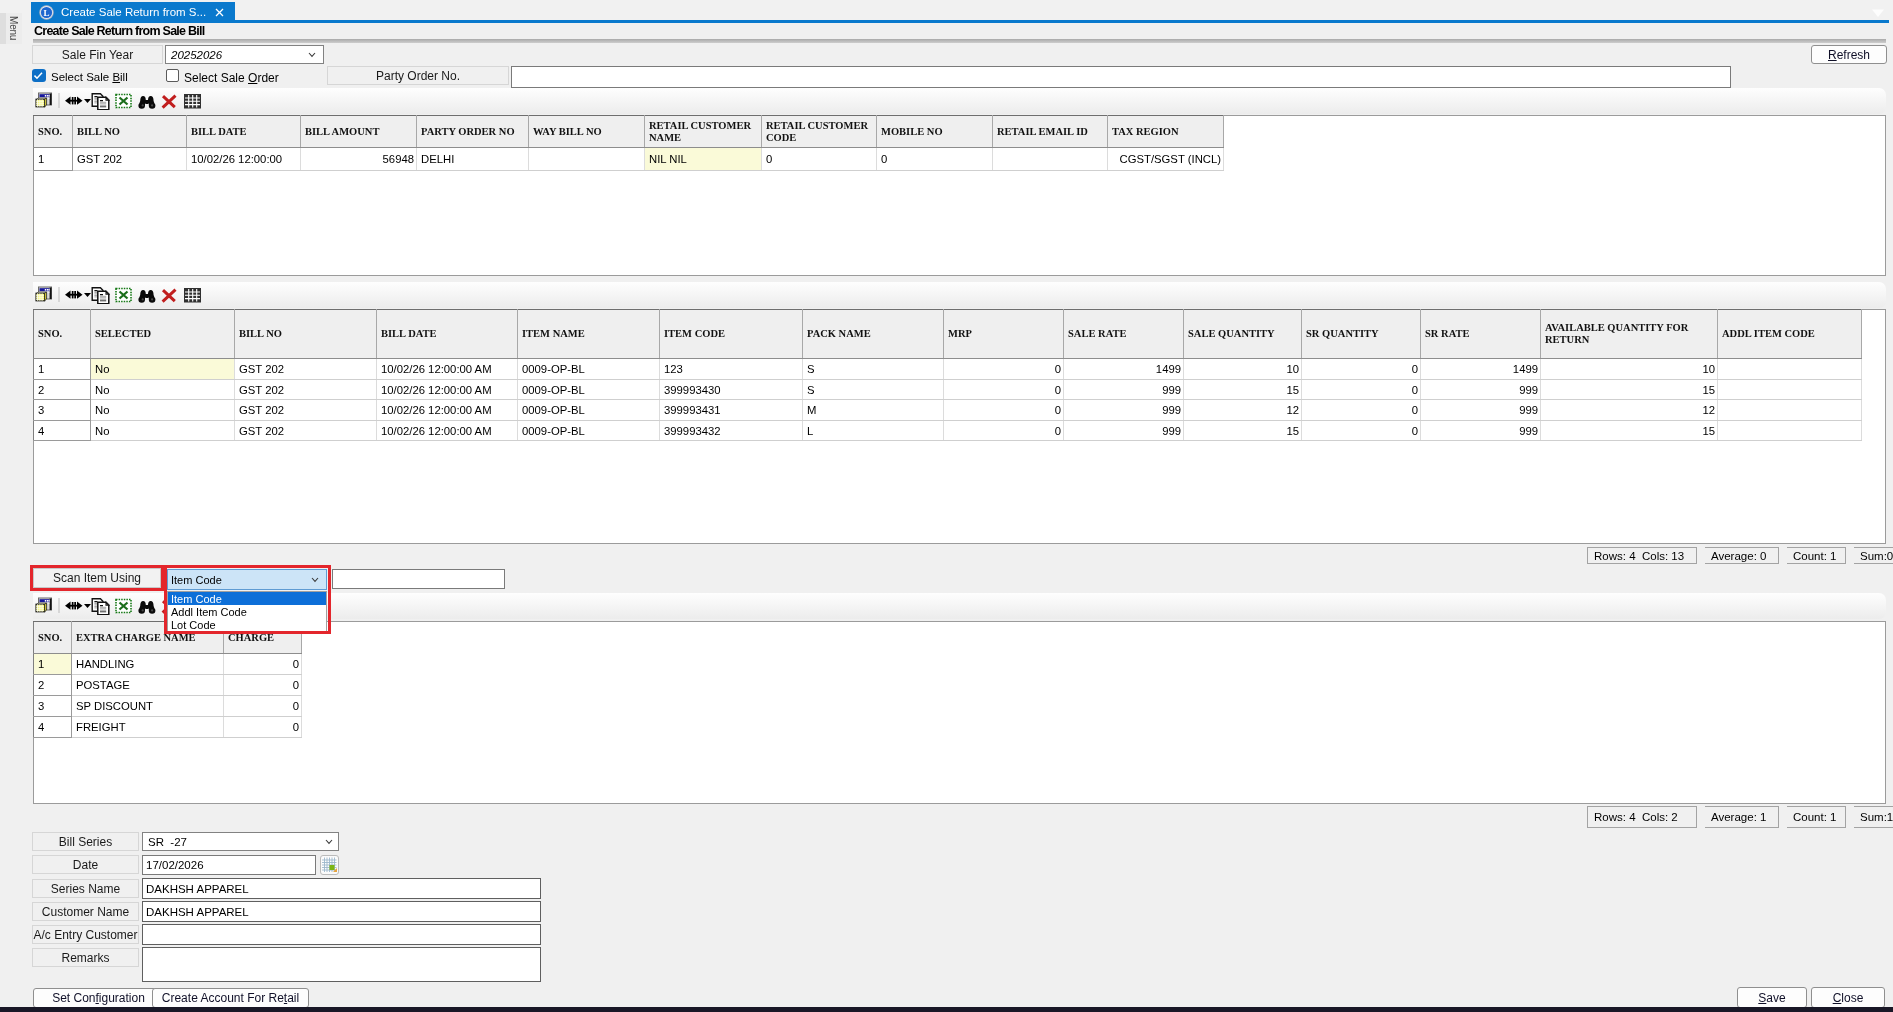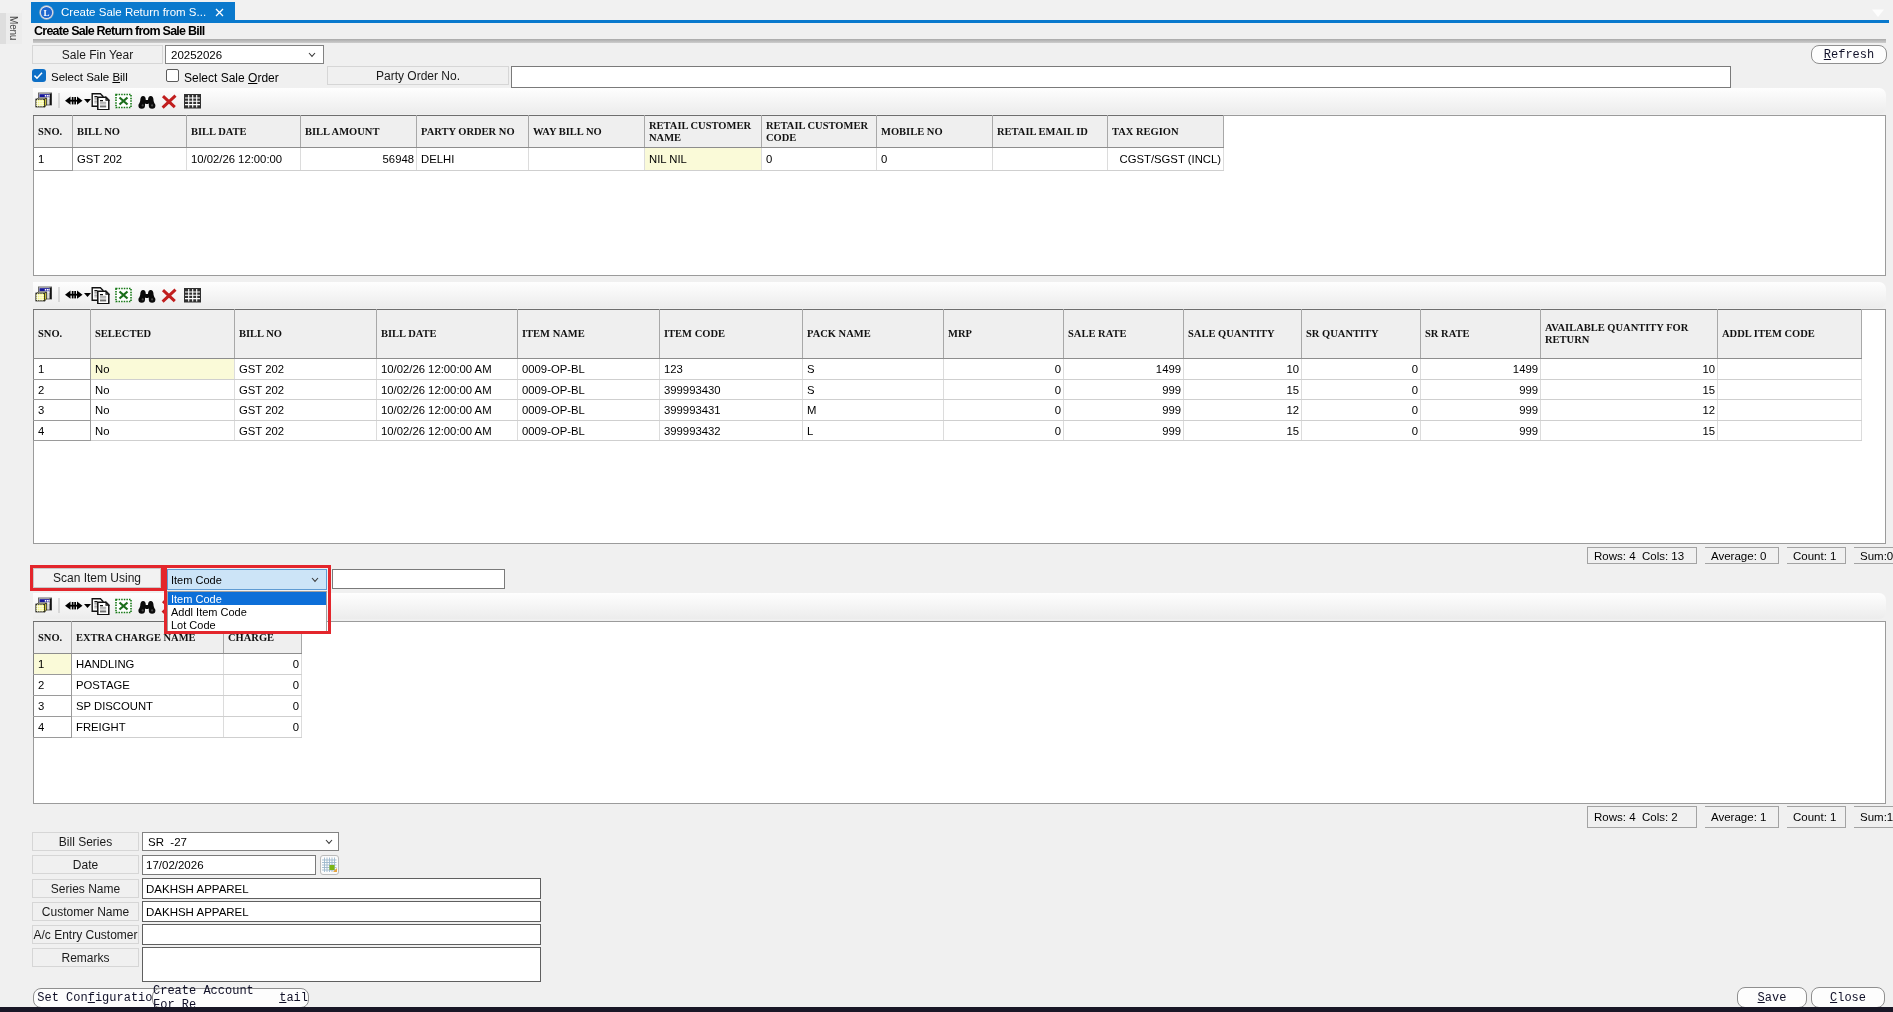--- a/index.html
+++ b/index.html
@@ -3,21 +3,21 @@
 <meta charset="utf-8">
 <style>
 * { margin:0; padding:0; box-sizing:border-box; }
 html,body { width:1893px; height:1012px; overflow:hidden; }
 body { font-family:"Liberation Sans", sans-serif; background:#f0f0f0; position:relative; color:#000; }
 .abs { position:absolute; }
 .lblbox { position:absolute; background:#f0f0f0; border:1px solid #d6d6d6; display:flex; align-items:center; justify-content:center; font-size:12px; color:#1a1a1a; }
 .combo { position:absolute; background:#fff; border:1px solid #828282; display:flex; align-items:center; font-size:11.5px; padding-left:5px; }
 .inputbox { position:absolute; background:#fff; border:1px solid #7a7a7a; font-size:11.5px; display:flex; align-items:center; padding-left:3px; }
 .chev { position:absolute; width:8px; height:8px; }
-.btn { position:absolute; background:#fdfdfd; border:1px solid #8f8f8f; border-radius:8px; display:flex; align-items:center; justify-content:center; font-size:12px; color:#101028;font-family:Liberation Mono, monospace; }
+.btn { position:absolute; background:#fdfdfd; border:1px solid #8f8f8f; border-radius:3px; display:flex; align-items:center; justify-content:center; font-size:12px; color:#101028; }
 .container { position:absolute; background:#fff; border:1px solid #9b9b9b; }
 table.grid { border-collapse:collapse; table-layout:fixed; position:absolute; background:#fff; }
 table.grid th { background:#efefef; font-family:Liberation Serif, serif; font-weight:bold; font-size:10.5px; text-align:left; vertical-align:middle; padding:0 4px; border-right:1px solid #a8a8a8; border-bottom:1px solid #8d8d8d; color:#111; line-height:12px; }
 table.grid td { font-size:11.3px; padding:0 2px 0 4px; border-right:1px solid #dcdcdc; border-bottom:1px solid #cfcfcf; vertical-align:middle; background:#fff; overflow:hidden; white-space:nowrap; }
 table.grid { border-top:1px solid #6e6e6e; border-left:1px solid #7f7f7f; }
 table.grid td.num { text-align:right; }
 
 table.grid td.yell { background:#fafad8 !important; }
 table.grid td.sno { border-right:1px solid #9a9a9a; border-bottom:1px solid #9a9a9a; }
 .toolbar { position:absolute; left:33px; width:1853px; height:26px; background:linear-gradient(#fefefe,#ececec); border-radius:0 7px 7px 0; }
@@ -50,21 +50,21 @@
     </svg>
 </div>
 <svg class="abs" style="left:1871px;top:9px;" width="14" height="9" viewBox="0 0 14 9">
     <path d="M1 0.5 H13 L7 8 Z" fill="#fdfdfd"></path>
   </svg>
 
 <div class="abs" style="left:34px;top:24px;width:600px;height:15px;font-size:12.5px;font-weight:bold;letter-spacing:-0.75px;">Create Sale Return from Sale Bill</div>
 <div class="abs" style="left:33px;top:39px;width:1853px;height:4px;background:linear-gradient(#a9a9a9,#cdcdcd);"></div>
 
 <div class="lblbox" style="left:32px;top:45px;width:131px;height:19px;">Sale Fin Year</div>
-<div class="combo" style="left:165px;top:45px;width:159px;height:19px;">20252026</div>
+<div class="combo" style="left:165px;top:45px;width:159px;height:19px;font-style:italic;">20252026</div>
 <svg class="chev" style="left:308px;top:51px;" viewBox="0 0 8 8">
     <path d="M1 2 L4 5.4 L7 2" fill="none" stroke="#3c3c3c" stroke-width="1.1"></path>
   </svg>
 <div class="btn" style="left:1811px;top:45px;width:76px;height:19px;">
     <span><u>R</u>efresh</span>
   </div>
 
 <div class="abs" style="left:32px;top:69px;width:13.5px;height:13px;background:#0d6fc6;border-radius:3px;"></div>
 <svg class="abs" style="left:34px;top:72px;" width="9" height="8" viewBox="0 0 9 8">
     <path d="M0.5 3.6 L3 6.2 L8 0.8" fill="none" stroke="#fff" stroke-width="1.5"></path>

